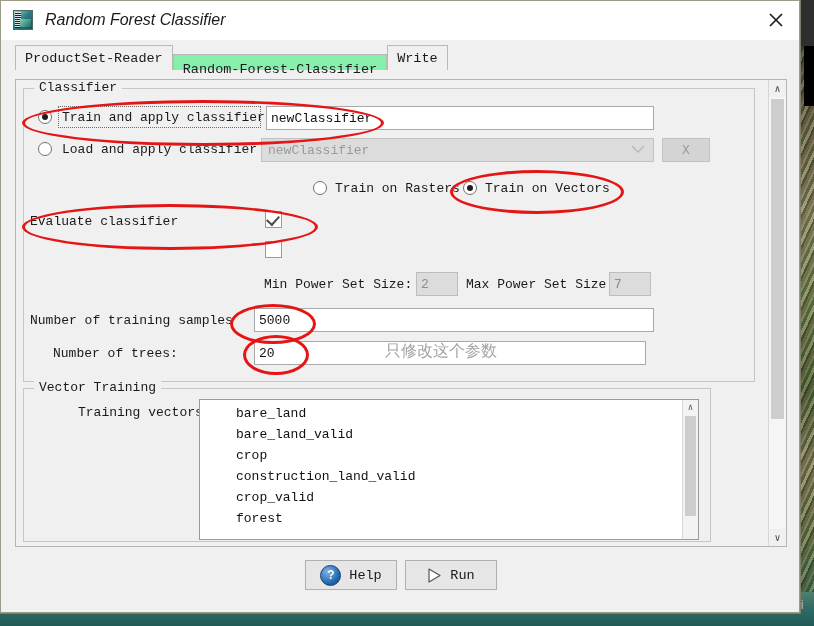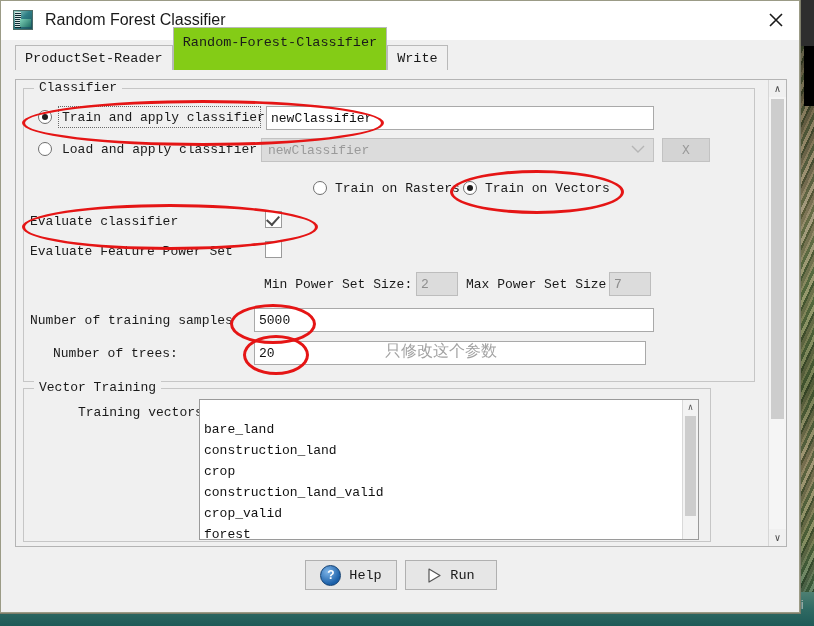--- a/index.html
+++ b/index.html
@@ -29,33 +29,33 @@
     border:1px solid #9b9b86;box-sizing:border-box;box-shadow:0 0 0 1px #7e7e6a;}
   #titlebar{height:38px;background:#ffffff;display:flex;align-items:center;
     border-bottom:1px solid #ffffff;position:relative;}
   #app-icon{width:20px;height:20px;margin-left:12px;position:relative;flex:none;
     border:1px solid #4c6b66;box-sizing:border-box;
     background:linear-gradient(135deg,#9fd6c9 0%,#2f7f86 45%,#1b4f5c 100%);}
   #app-icon:before{content:"";position:absolute;left:1px;top:1px;width:6px;height:16px;
     background:repeating-linear-gradient(0deg,#0d2b33 0 1px,#d9e6e3 1px 2px);}
   #app-icon:after{content:"";position:absolute;right:1px;bottom:2px;width:11px;height:8px;
     background:linear-gradient(135deg,#7fd2b8,#1d6d63);}
-  #title-text{margin-left:12px;font-family:"Liberation Sans",sans-serif;font-size:16px;color:#1a1a1a;}
+  #title-text{margin-left:12px;font-family:"Liberation Sans",sans-serif;font-size:16px;color:#1a1a1a;font-style:italic;}
   #close-btn{position:absolute;right:0;top:0;width:46px;height:38px;display:flex;
     align-items:center;justify-content:center;cursor:default;}
   #close-btn svg{display:block;}
 
   
   #tabstrip{height:30px;background:#f0f0f0;display:flex;align-items:flex-end;
     padding-left:14px;position:relative;}
   #tabstrip:after{content:"";position:absolute;left:0;right:0;bottom:0;height:0;}
   .tab{height:25px;line-height:25px;padding:0 9px;font-size:13.5px;color:#1a1a1a;
     border:1px solid #b9b9b9;border-bottom:none;background:#f0f0f0;
     box-sizing:border-box;position:relative;top:0;white-space:nowrap;cursor:default;}
-  .tab.active{background:#84cc16;height:43px;line-height:29px;border-color:#b9b9b9;z-index:2;}
+  .tab.active{background:#86efac;height:16px;line-height:29px;border-color:#b9b9b9;z-index:2;}
 
   
   #panel{position:absolute;left:14px;top:78px;width:772px;height:468px;
     background:#f0f0f0;border:1px solid #b4b4b4;box-sizing:border-box;display:flex;}
   #panel-body{flex:1;position:relative;overflow:hidden;}
   #panel-scroll{width:17px;background:#f0f0f0;border-left:1px solid #d6d6d6;
     display:flex;flex-direction:column;align-items:center;position:relative;}
   .sb-arrow{width:17px;height:17px;display:flex;align-items:center;justify-content:center;
     color:#4a4a4a;font-size:10px;background:#f0f0f0;cursor:default;}
   #sb-track{flex:1;width:17px;position:relative;background:#f5f5f5;}
@@ -87,21 +87,21 @@
   .tfield.dis{background:#dcdcdc;border-color:#bdbdbd;color:#8e8e8e;}
   .combo{position:absolute;background:#dcdcdc;border:1px solid #c2c2c2;box-sizing:border-box;
     display:flex;align-items:center;padding-left:6px;font-size:13px;color:#9a9a9a;}
   .combo .chev{position:absolute;right:8px;top:50%;transform:translateY(-50%);color:#b0b0b0;font-size:11px;}
   .xbtn{position:absolute;background:#d4d4d4;border:1px solid #c2c2c2;box-sizing:border-box;
     display:flex;align-items:center;justify-content:center;font-size:13px;color:#9a9a9a;cursor:default;}
 
   
   #veclist{position:absolute;background:#fff;border:1px solid #9a9a9a;box-sizing:border-box;
     overflow:hidden;display:flex;}
-  #veclist-items{flex:1;padding:19px 0 0 4px;}
+  #veclist-items{flex:1;padding:3px 0 0 4px;margin-left:32px;}
   .vitem{font-size:13px;color:#111;line-height:21px;white-space:nowrap;cursor:default;}
   #veclist-sb{width:15px;background:#f3f3f3;border-left:1px solid #d9d9d9;position:relative;}
   #veclist-sb .top-arrow{height:15px;display:flex;align-items:center;justify-content:center;
     font-size:9px;color:#555;}
   #veclist-thumb{position:absolute;left:2px;top:16px;width:11px;height:100px;background:#cdcdcd;}
 
   
   #btnbar{position:absolute;left:0;top:552px;width:800px;height:44px;display:flex;
     align-items:center;justify-content:center;gap:8px;}
   .dlgbtn{min-width:92px;height:30px;background:#e6e6e6;border:1px solid #b0b0b0;
@@ -172,21 +172,20 @@
       <div class="xbtn" style="left:646px;top:58px;width:48px;height:24px;">X</div>
 
       <div class="radio" style="left:297px;top:101px;"></div>
       <div class="row-lbl" style="left:319px;top:101px;">Train on Rasters</div>
       <div class="radio on" style="left:447px;top:101px;"></div>
       <div class="row-lbl" style="left:469px;top:101px;">Train on Vectors</div>
 
       <div class="row-lbl" style="left:14px;top:134px;">Evaluate classifier</div>
       <div class="check on" style="left:249px;top:131px;"></div>
 
-      <div class="row-lbl" style="left:14px;top:164px;">Evaluate Feature Power Set</div>
       <div class="check" style="left:249px;top:161px;"></div>
 
       <div class="row-lbl" style="left:248px;top:197px;">Min Power Set Size:</div>
       <input class="tfield dis" style="left: 400px; top: 192px; width: 42px; height: 24px;" value="2">
       <div class="row-lbl" style="left:450px;top:197px;">Max Power Set Size:</div>
       <input class="tfield dis" style="left: 593px; top: 192px; width: 42px; height: 24px;" value="7">
 
       <div class="row-lbl" style="left:14px;top:233px;">Number of training samples</div>
       <input class="tfield" style="left: 238px; top: 228px; width: 400px; height: 24px;" value="5000">
 
@@ -194,21 +193,21 @@
       <input class="tfield" style="left: 238px; top: 261px; width: 392px; height: 24px;" value="20">
 
       <div class="group" style="left:7px;top:308px;width:686px;height:152px;">
         <div class="group-title">Vector Training</div>
       </div>
       <div class="row-lbl" style="left:14px;top:325px;margin-left:48px;">Training vectors:</div>
 
       <div id="veclist" style="left:183px;top:319px;width:500px;height:141px;">
         <div id="veclist-items">
           <div class="vitem">bare_land</div>
-          <div class="vitem">construction_land</div>
+          <div class="vitem">bare_land_valid</div>
           <div class="vitem">crop</div>
           <div class="vitem">construction_land_valid</div>
           <div class="vitem">crop_valid</div>
           <div class="vitem">forest</div>
         </div>
         <div id="veclist-sb">
           <div class="top-arrow">∧</div>
           <div id="veclist-thumb"></div>
         </div>
       </div>

